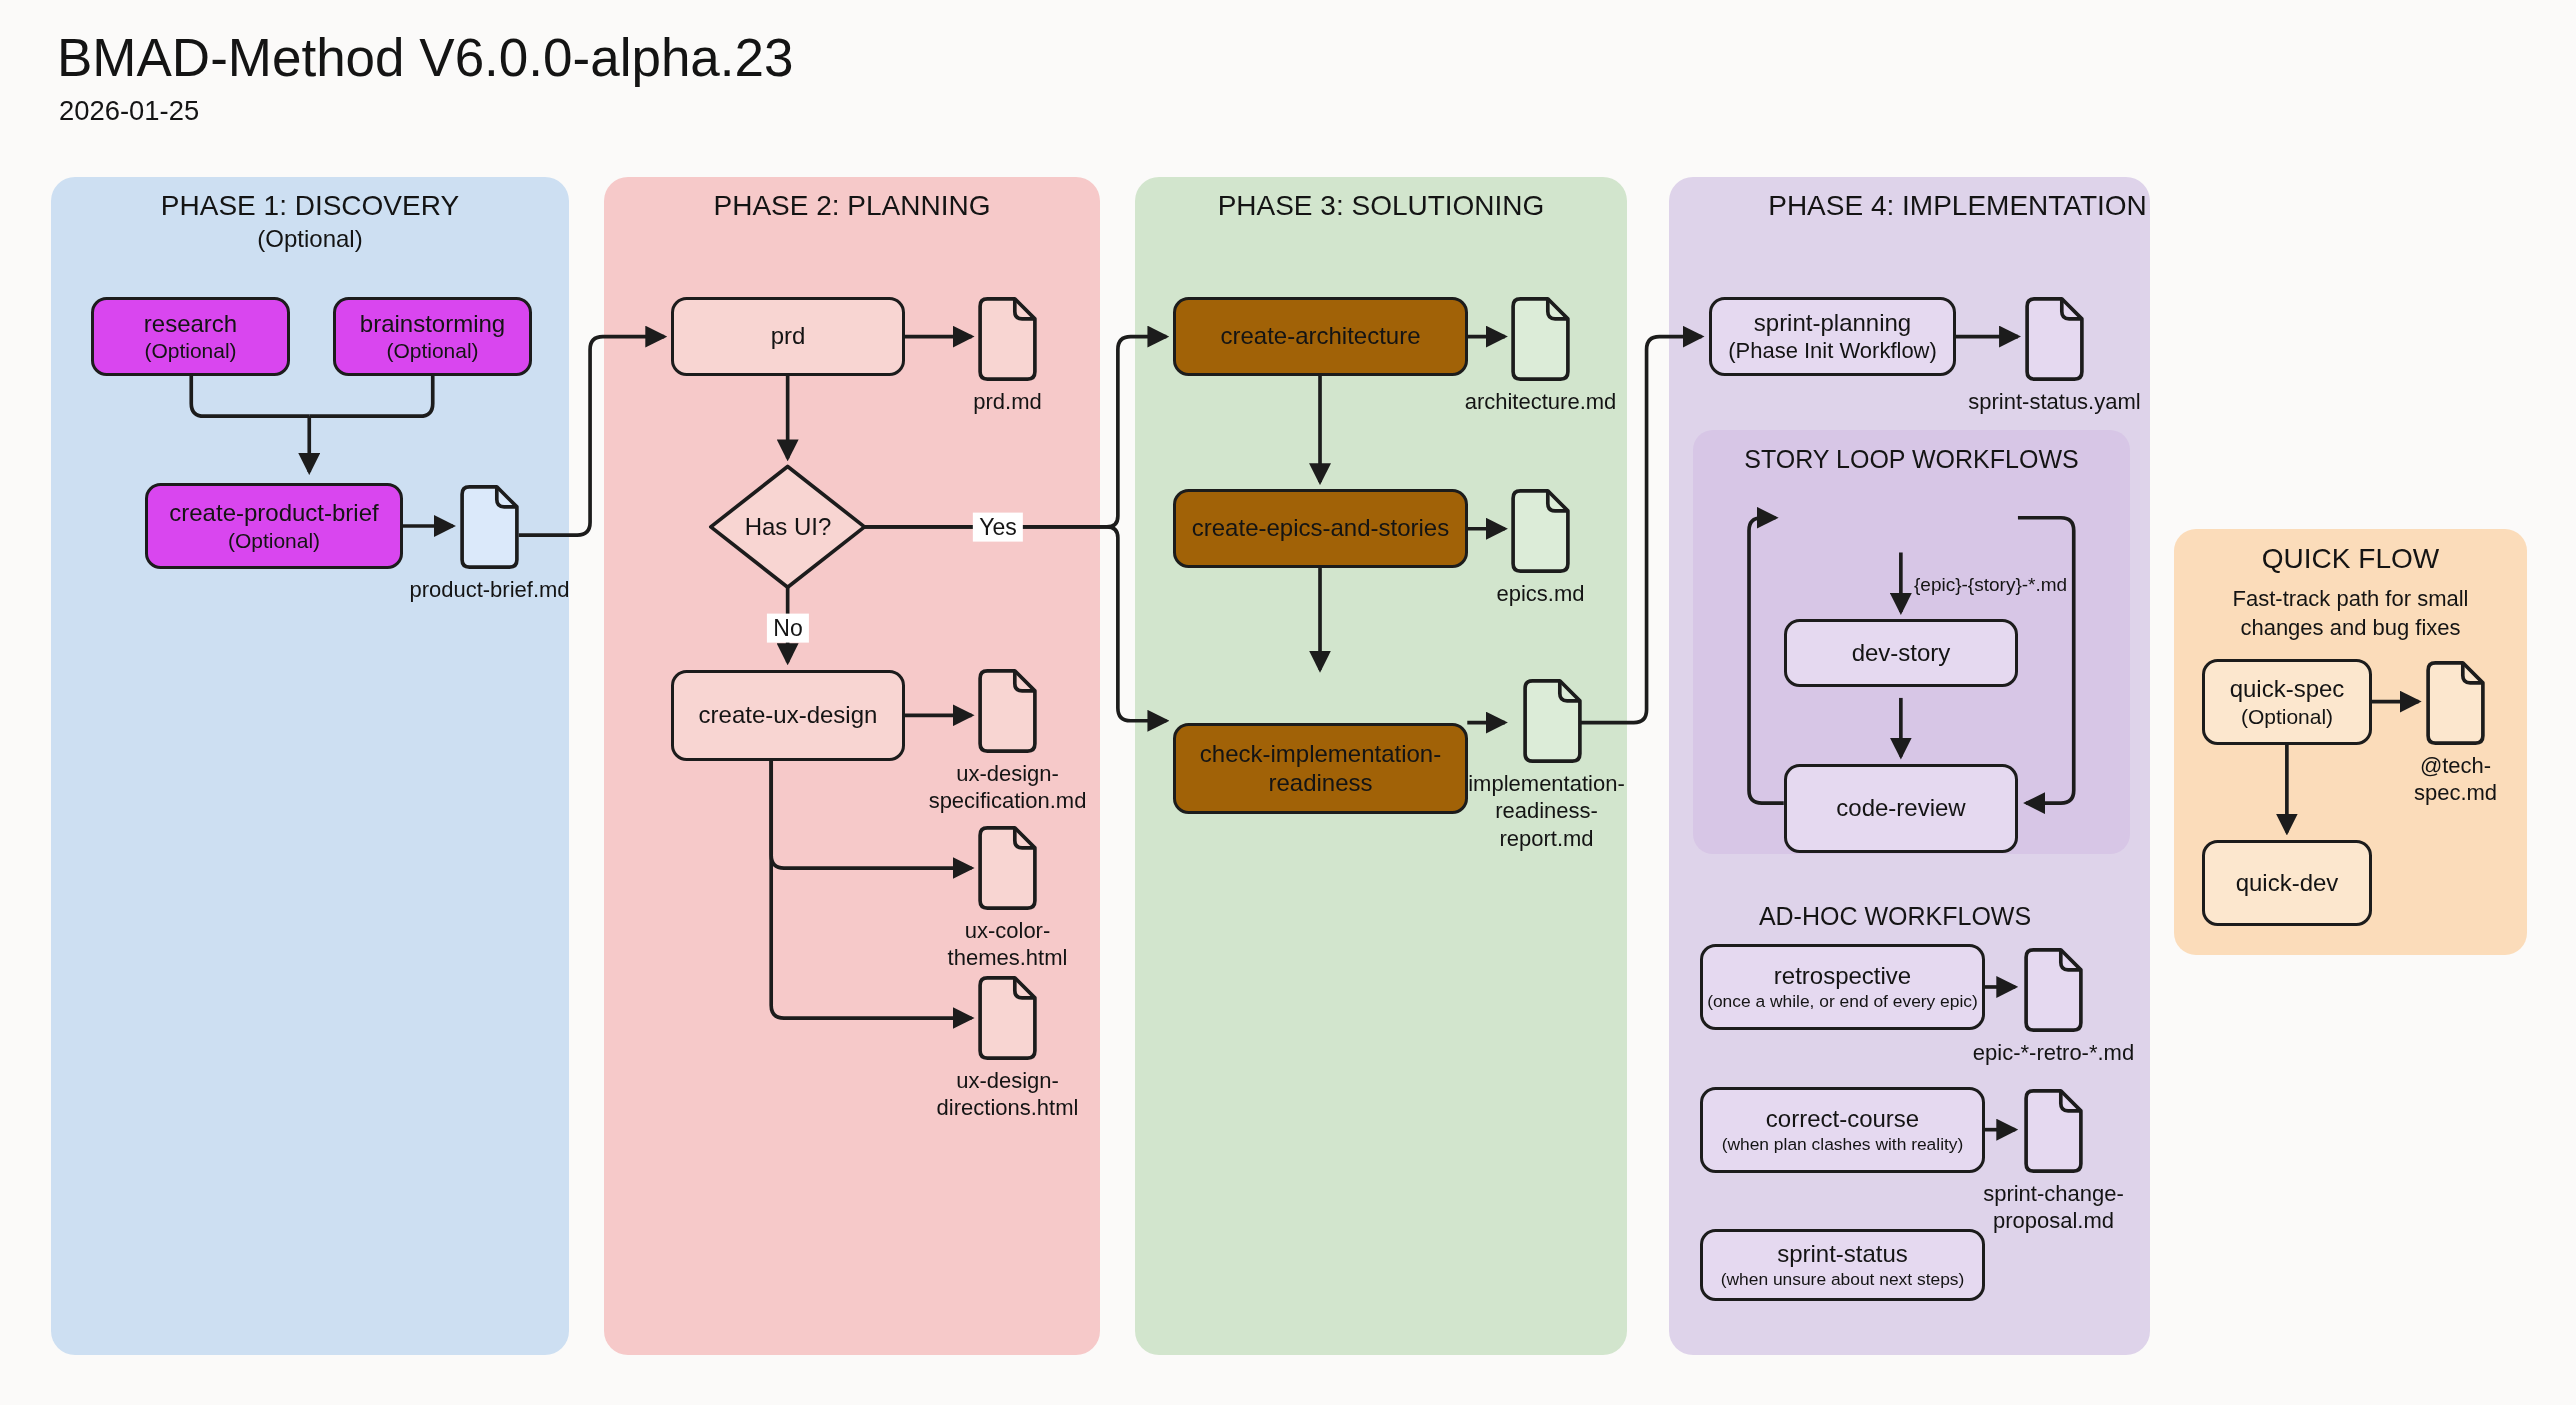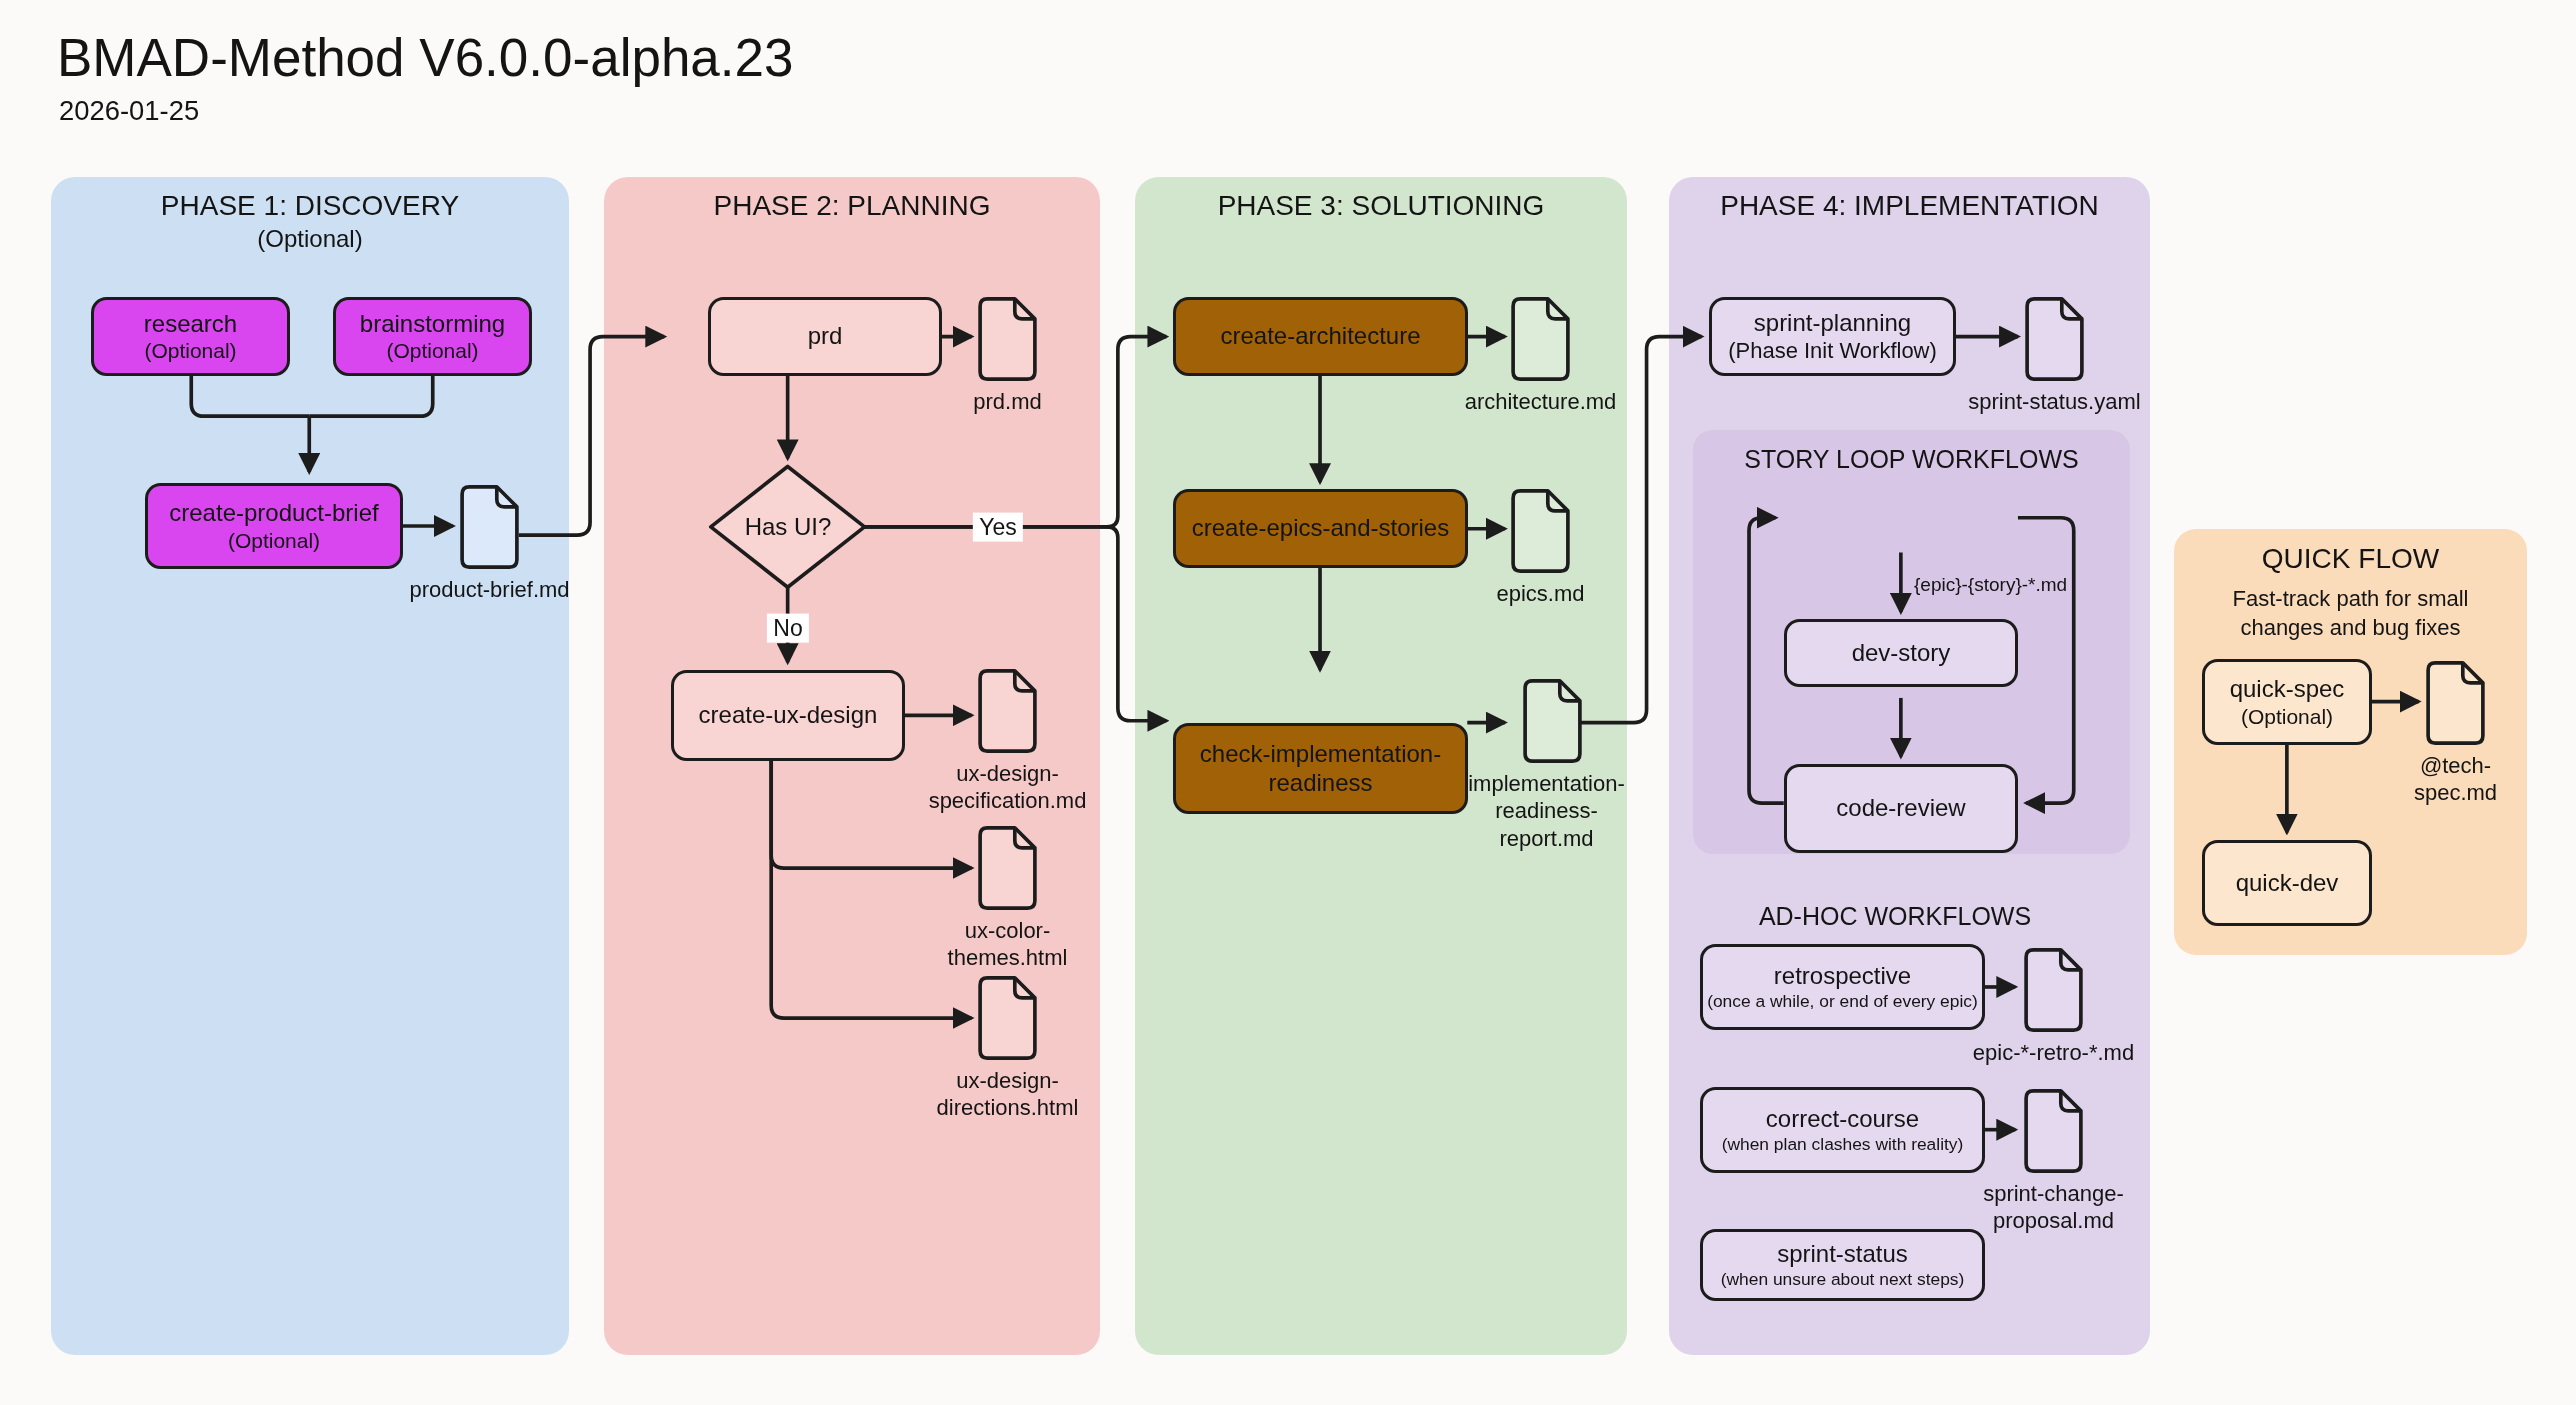--- a/index.html
+++ b/index.html
@@ -50,21 +50,21 @@
       <span class="psub">(Optional)</span>
     </div>
   </div>
   <div class="panel p2">
     <div class="ptitle" style="top:12.8px;">PHASE 2: PLANNING</div>
   </div>
   <div class="panel p3">
     <div class="ptitle" style="top:12.8px;">PHASE 3: SOLUTIONING</div>
   </div>
   <div class="panel p4">
-    <div class="ptitle" style="top:12.8px;">PHASE 4: IMPLEMENTATION</div>
+    <div class="ptitle" style="top:12.8px;padding-left:48px;">PHASE 4: IMPLEMENTATION</div>
   </div>
   <div class="panel pinner"></div>
   <div class="panel pqf"></div>
 
   <div class="sectitle" style="left:1693px;top:445px;width:437px;">STORY LOOP WORKFLOWS</div>
   <div class="sectitle" style="left:1712px;top:902px;width:366px;">AD-HOC WORKFLOWS</div>
 
   <div class="qf-title" style="left:2174px;top:543px;width:353px;">QUICK FLOW</div>
   <div class="qf-sub" style="left:2174px;top:584px;width:353px;">Fast-track path for small</div>
   <div class="qf-sub" style="left:2174px;top:613px;width:353px;">changes and bug fixes</div>
@@ -133,21 +133,21 @@
     <span class="sub">(Optional)</span>
   </div>
   <div class="doc" style="left:460px;top:485px;">
     <svg width="59" height="84" viewBox="0 0 64 92">
       <path d="M10 2 H40 L62 24 V82 Q62 90 54 90 H10 Q2 90 2 82 V10 Q2 2 10 2 Z" fill="#dbe9fa" stroke="#1c1c1c" stroke-width="4" stroke-linejoin="round"></path>
       <path d="M40 2 V16 Q40 24 48 24 H62" fill="none" stroke="#1c1c1c" stroke-width="4" stroke-linejoin="round"></path>
     </svg>
     <div class="doclabel">product-brief.md</div>
   </div>
 
-  <div class="node npink" style="left:708px;top:297px;width:234px;height:79px;">
+  <div class="node npink" style="left:671px;top:297px;width:234px;height:79px;">
     <span>prd</span>
   </div>
   <div class="doc" style="left:978px;top:297px;">
     <svg width="59" height="84" viewBox="0 0 64 92">
       <path d="M10 2 H40 L62 24 V82 Q62 90 54 90 H10 Q2 90 2 82 V10 Q2 2 10 2 Z" fill="#f8d5d2" stroke="#1c1c1c" stroke-width="4" stroke-linejoin="round"></path>
       <path d="M40 2 V16 Q40 24 48 24 H62" fill="none" stroke="#1c1c1c" stroke-width="4" stroke-linejoin="round"></path>
     </svg>
     <div class="doclabel">prd.md</div>
   </div>
   <div class="chip" style="left:788px;top:527px;background:transparent;z-index:4;font-size:24px;padding:0;">Has UI?</div>

